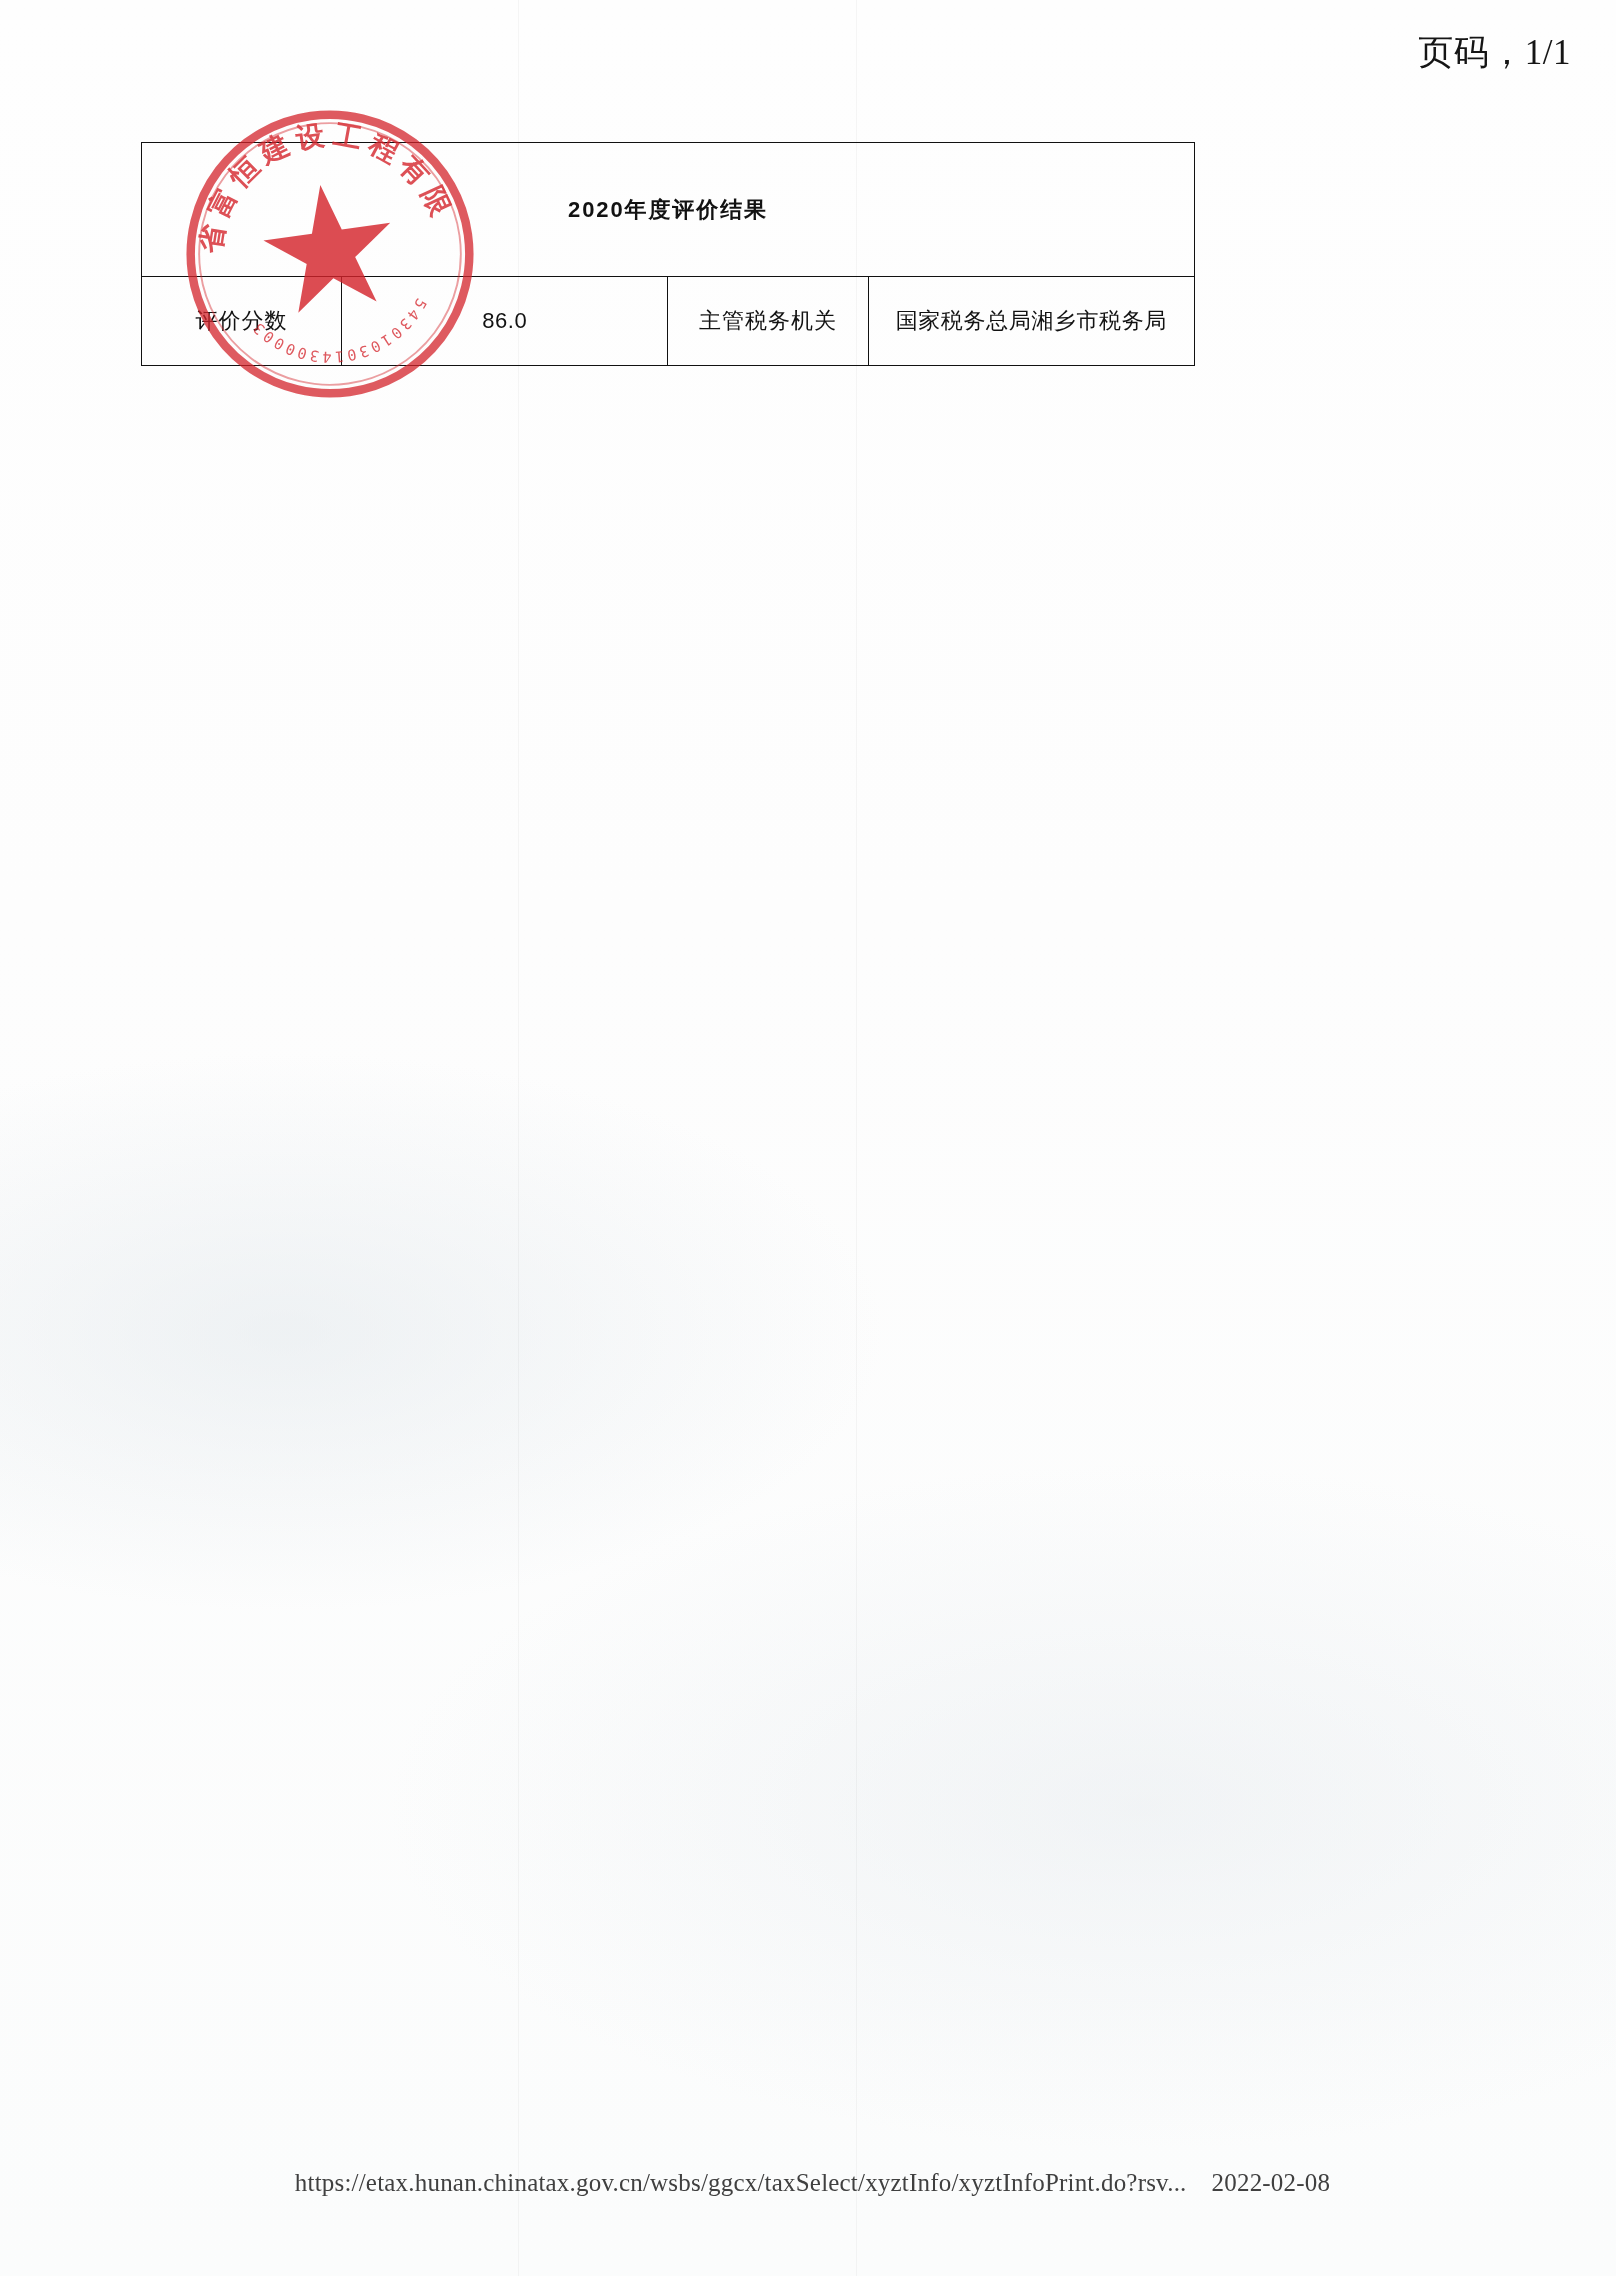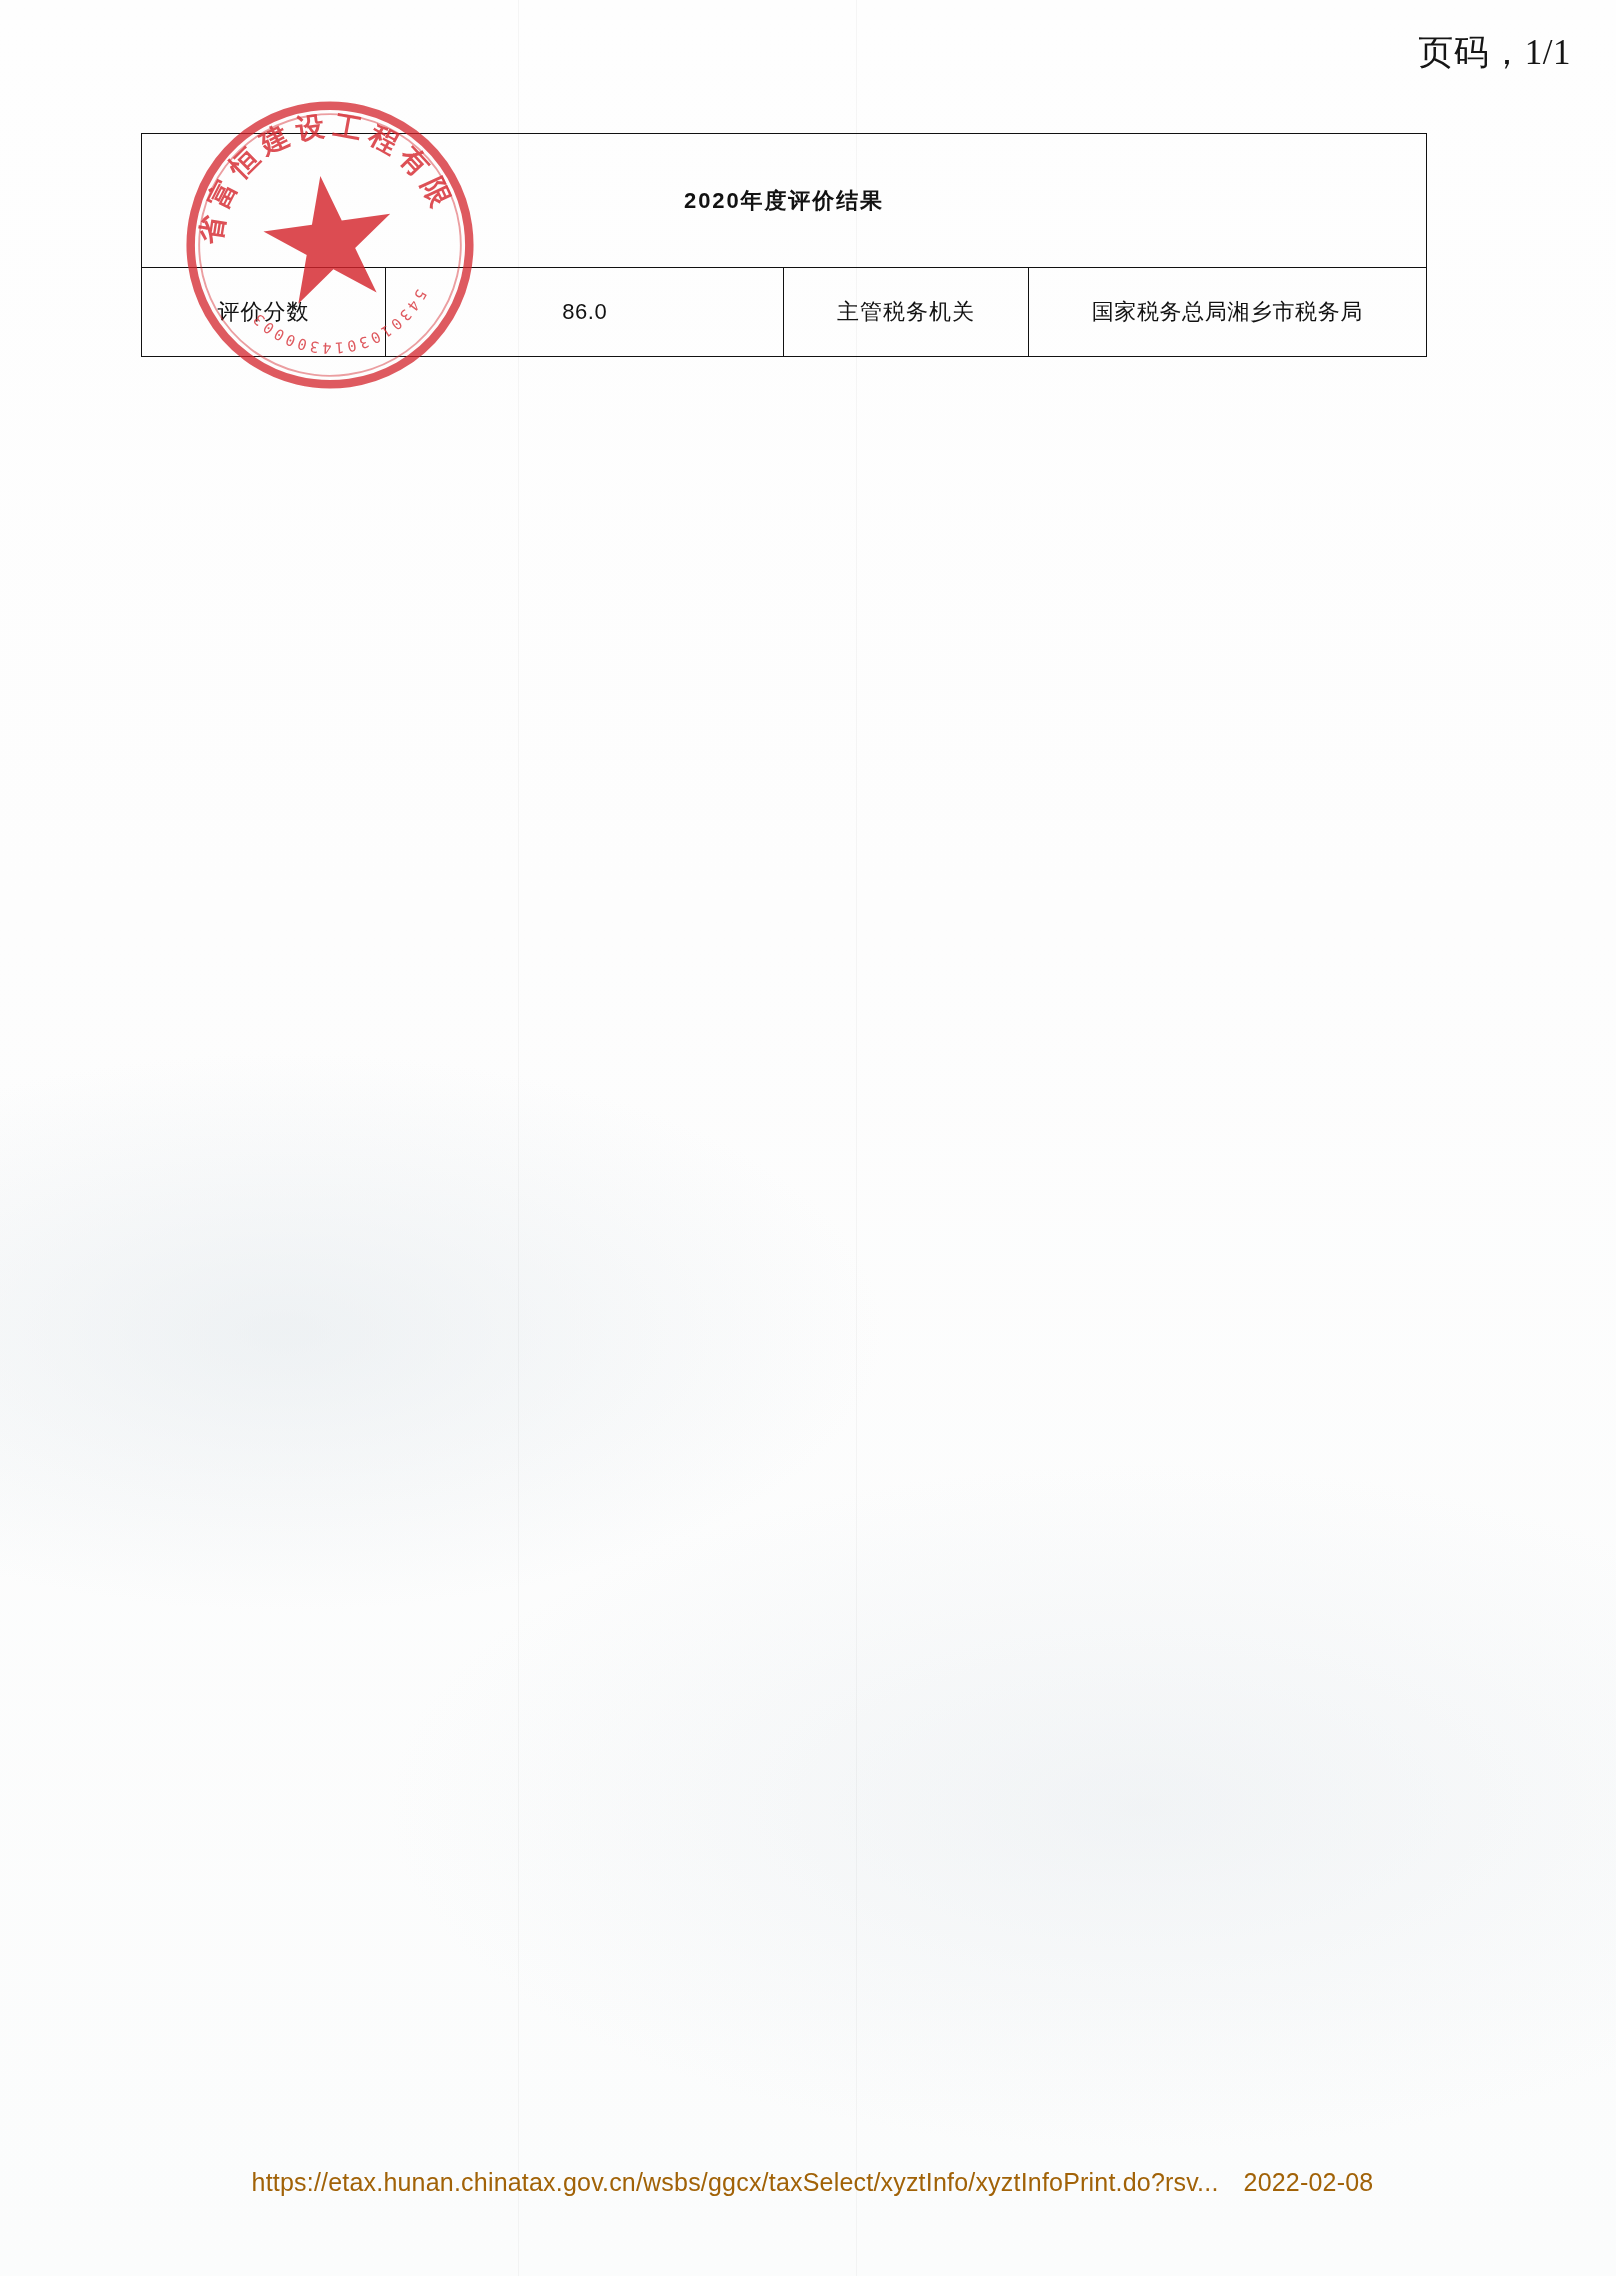--- a/index.html
+++ b/index.html
@@ -39,22 +39,22 @@
     right: 46px;
     font-family: "Liberation Serif", serif;
     font-size: 35px;
     letter-spacing: 0.5px;
     color: #151515;
   }
 
   .doc-wrap {
     position: absolute;
     left: 141px;
-    top: 133px;
-    width: 1286px;
+    top: 142px;
+    width: 1054px;
   }
 
   table.doc {
     border-collapse: collapse;
     width: 100%;
     table-layout: fixed;
     background: rgba(255,255,255,0.0);
   }
   table.doc td {
     border: 1.5px solid #111;
@@ -114,23 +114,23 @@
     pointer-events: none;
     opacity: 0.88;
   }
 
   .footer {
     position: absolute;
     left: 8px;
     right: 0;
     bottom: 80px;
     text-align: center;
-    font-family: Liberation Sans, sans-serif;
+    font-family: Liberation Serif, serif;
     font-size: 25px;
-    color: #a16207;
+    color: #404040;
     letter-spacing: 0.2px;
   }
   .footer .url { margin-right: 25px; }
 </style>
 </head>
 <body>
 
 <div class="paper"></div>
 <div class="scanline" style="left:518px"></div>
 <div class="scanline" style="left:856px"></div>

